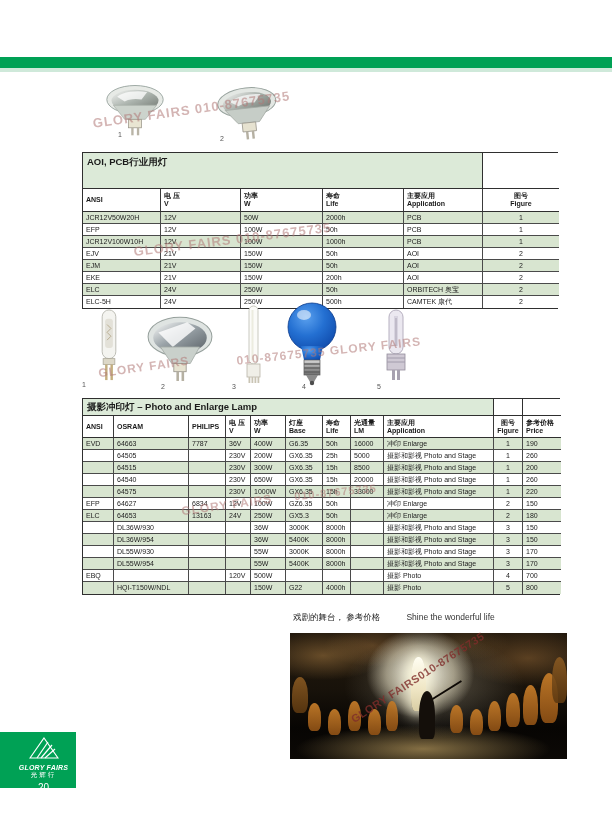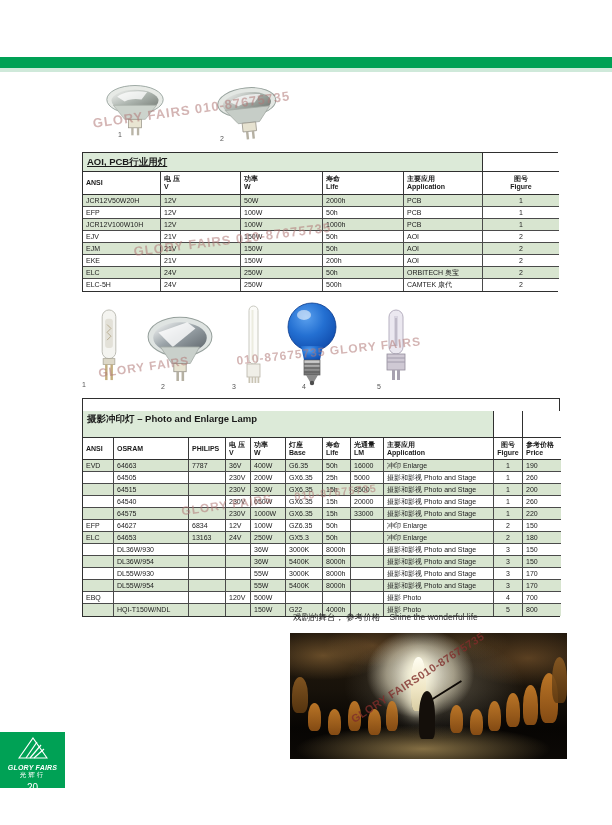--- a/index.html
+++ b/index.html
@@ -10,22 +10,22 @@
   }
   
   .top-bar { position:absolute; left:0; top:57px; width:612px; height:11px; background:#00a155; }
   .top-bar-fade { position:absolute; left:0; top:68px; width:612px; height:4px; background:#cfe9da; }
 
   
   .tbl { position:absolute; left:82px; border:1px solid #2f2f2f; box-sizing:border-box; background:#fff; }
   #table1 { top:152px; width:476px; }
   #table2 { top:398px; width:478px; }
   .title-row { display:grid; }
-  #table1 .title-row { grid-template-columns:400px 76px; height:19px;text-decoration:underline; }
-  #table2 .title-row { grid-template-columns:411px 29px 38px; height:27px;margin-top:12px; }
+  #table1 .title-row { grid-template-columns:400px 76px; height:36px; }
+  #table2 .title-row { grid-template-columns:411px 29px 38px; height:17px; }
   .title-cell {
     background:#dcead8; font-weight:bold; font-size:9.5px; line-height:18px;
     padding-left:4px; border-right:1px solid #2f2f2f; border-bottom:1px solid #2f2f2f;
     white-space:nowrap; overflow:hidden; box-sizing:border-box;
   }
   #table2 .title-cell { line-height:16px; }
   .title-blank { background:#fff; border-right:1px solid #2f2f2f; border-bottom:1px solid #2f2f2f; box-sizing:border-box; }
   .title-row > :last-child { border-right:none; }
 
   .g1 { grid-template-columns:78px 80px 82px 81px 79px 76px; }
@@ -65,21 +65,21 @@
   .wm-t1    { left:133px; top:232px; font-size:13px; transform:rotate(-7deg); }
   .wm-mid-a { left:98px;  top:360px; font-size:12px; transform:rotate(-8deg); }
   .wm-mid-b { left:236px; top:344px; font-size:12px; transform:rotate(-6deg); }
   .wm-t2-a  { left:181px; top:498px; font-size:12px; transform:rotate(-8deg); }
   .wm-t2-b  { left:294px; top:486px; font-size:11px; transform:rotate(-6deg); }
   .wm-photo { left:352px; top:714px; font-size:11px; transform:rotate(-33deg); transform-origin:0 50%;
               color:rgba(128,45,42,0.8); letter-spacing:0.5px; }
 
   
   .caption { position:absolute; left:293px; top:612px; font-size:8.5px; color:#222; white-space:nowrap; }
-  .caption .en { margin-left:9px; color:#333; }
+  .caption .en { margin-left:26px; color:#333; }
 
   
   .photo {
     position:absolute; left:290px; top:633px; width:277px; height:126px; overflow:hidden;
     background:
       radial-gradient(75px 62px at 47% 32%, rgba(255,255,242,0.97) 0%, rgba(240,233,205,0.55) 45%, rgba(0,0,0,0) 72%),
       radial-gradient(120px 70px at 52% 42%, rgba(198,192,170,0.35), rgba(0,0,0,0) 75%),
       radial-gradient(90px 35px at 12% 18%, rgba(163,120,64,0.55), rgba(0,0,0,0) 70%),
       radial-gradient(70px 30px at 30% 10%, rgba(140,100,55,0.5), rgba(0,0,0,0) 70%),
       radial-gradient(100px 40px at 86% 20%, rgba(150,105,55,0.5), rgba(0,0,0,0) 70%),
@@ -94,21 +94,21 @@
     left:121px; top:24px; width:15px; height:54px;
     background:linear-gradient(180deg,#fffef2,#efe6c4 60%,#d9cda4);
     border-radius:45% 45% 25% 25%; box-shadow:0 0 14px 5px rgba(255,250,220,0.8);
   }
   .conductor { left:129px; top:58px; width:16px; height:48px; background:#140f0a; border-radius:50% 50% 18% 18%; }
   .baton { left:140px; top:56px; width:34px; height:2px; background:#0d0905; transform:rotate(-32deg); }
 
   
   .logo-box {
     position:absolute; left:0; top:732px; width:65px; height:56px; background:#00a155;
-    color:#fff; text-align:center; z-index:4;
+    color:#fff; text-align:center; z-index:4;padding-left:11px;
   }
   .logo-name { font-size:7px; font-weight:bold; font-style:italic; letter-spacing:0.2px; margin-top:1px; }
   .logo-cn { font-size:6.5px; letter-spacing:2px; }
   .page-num { font-size:10px; margin-top:2px; }
 </style>
 </head>
 <body>
 
 <div class="page">
 

